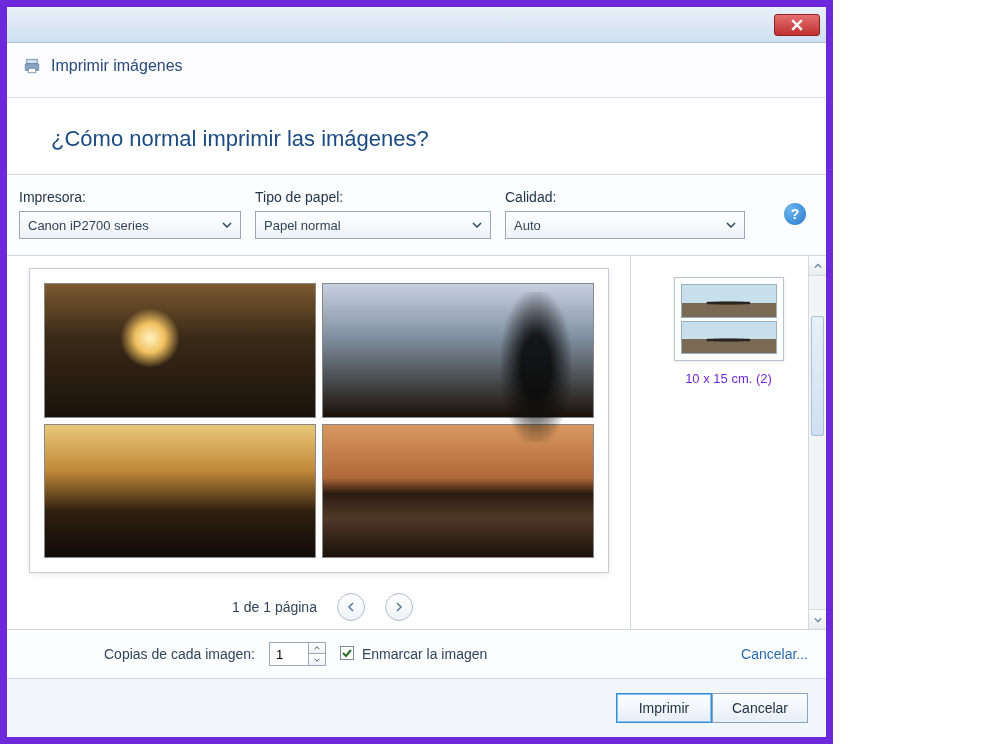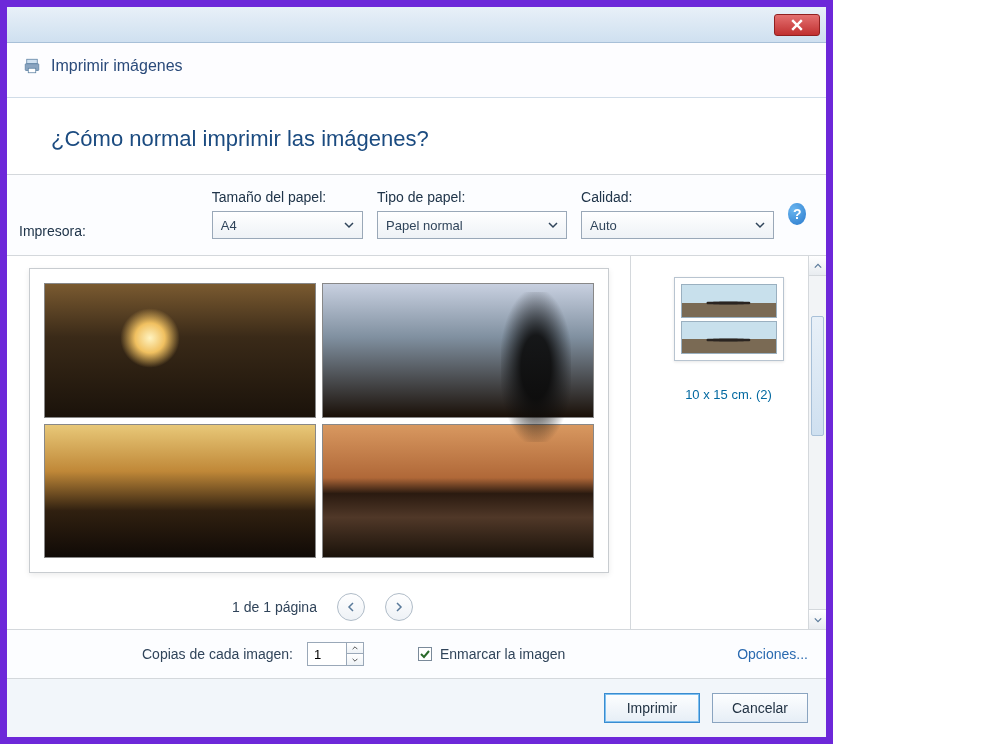--- a/index.html
+++ b/index.html
@@ -45,43 +45,43 @@
 .layouts-pane { width: 196px; border-left: 1px solid #d4d8dc; display: flex; flex-direction: column; position: relative; }
 .layouts-scroll { flex: 1; overflow: hidden; padding: 4px 10px; }
 .layout-topcap { text-align: center; font-size: 11px; color: #6a7a8a; filter: blur(0.6px); margin: 6px 0 8px; letter-spacing: 0.5px; }
 .layout-item { display: flex; flex-direction: column; align-items: center; gap: 10px; margin-bottom: 28px; padding: 8px 6px; border: 1px solid transparent; cursor: pointer; }
 .layout-item.selected { background: #e4f0fb; border: 1px solid #a8d0f0; border-radius: 3px; }
 .layout-thumb { width: 110px; height: 84px; border: 1px solid #b8c4d0; background: #fff; box-shadow: 0 1px 3px rgba(0,0,0,0.1); display: grid; gap: 3px; padding: 6px; }
 .lt2 { grid-template-columns: 1fr; grid-template-rows: 1fr 1fr; }
 .lt4 { grid-template-columns: 1fr 1fr; grid-template-rows: 1fr 1fr; }
 .mini { background: linear-gradient(to bottom, #c8e0ec 0%, #c8e0ec 55%, #7a6a54 55%, #7a6a54 100%); border:1px solid #9ab0c0; position: relative; }
 .mini::after { content:""; position:absolute; left:22%; top:52%; width:56%; height:4px; background:#2a2420; border-radius:2px; box-shadow: 10px 0 0 #2a2420, -10px 0 0 #2a2420; transform: scale(0.6); }
-.layout-caption { font-size: 13px; color: #0369a1; filter: blur(0.4px); margin-top: 16px; }
+.layout-caption { font-size: 13px; color: #6d28d9; filter: blur(0.4px); }
 .scrollbar { position: absolute; right: 0; top: 0; bottom: 0; width: 18px; border-left: 1px solid #d4d8dc; background: #f2f4f6; display: flex; flex-direction: column; }
 .sb-btn { height: 20px; display:flex; align-items:center; justify-content:center; border-bottom:1px solid #d4d8dc; background: linear-gradient(#fff,#e8ecf0); cursor:pointer; }
 .sb-btn:last-child { border-top:1px solid #d4d8dc; border-bottom:none; margin-top:auto; }
 .sb-btn svg { width:8px; height:8px; }
 .sb-track { flex:1; position:relative; }
 .sb-thumb { position:absolute; left:2px; right:2px; top:40px; height:120px; background: linear-gradient(#e8f0f8,#cfe0f0); border:1px solid #a8c0d8; border-radius:2px; cursor:pointer; }
 
 .footer1 { display: flex; align-items: center; padding: 12px 18px; gap: 14px; border-bottom: 1px solid #d4d8dc; background: #fcfdff; }
-.copies-label { font-size: 14px; color: #30445a; filter: blur(0.4px); margin-left: 117px; }
+.copies-label { font-size: 14px; color: #30445a; filter: blur(0.4px); margin-left: 79px; }
 .spinner { display: flex; align-items: center; }
 .spinner input { width: 40px; height: 24px; border: 1px solid #9aa8b8; text-align: left; padding: 0 6px; font-size: 13px; }
 .spin-btns { display: flex; flex-direction: column; border: 1px solid #9aa8b8; border-left: none; }
 .spin-btns div { width: 16px; height: 11px; display:flex; align-items:center; justify-content:center; background: linear-gradient(#fff,#eef2f6); cursor:pointer; }
 .spin-btns div:first-child { border-bottom: 1px solid #9aa8b8; }
 .spin-btns svg { width:6px; height:6px; }
-.check-wrap { display: flex; align-items: center; gap: 8px; margin-left: 40px; }
+.check-wrap { display: flex; align-items: flex-start; gap: 8px; }
 .checkbox { width: 14px; height: 14px; border: 1px solid #7a8a9a; background: #fff; display:flex; align-items:center; justify-content:center; cursor:pointer; }
 .checkbox svg { width:10px; height:10px; }
 .check-label { font-size: 14px; color: #30445a; filter: blur(0.4px); }
 .options-link { margin-left: auto; color: #2a6ab0; font-size: 14px; cursor: pointer; filter: blur(0.4px); }
 
-.footer2 { display: flex; justify-content: flex-end; gap: 12px; padding: 14px 18px; background: #f2f6fa; }
+.footer2 { display: flex; justify-content: flex-end; gap: 0; padding: 14px 18px; background: #f2f6fa; }
 .btn { min-width: 96px; height: 30px; border: 1px solid #8aa4c0; background: linear-gradient(#fdfeff,#e6eef6); display: flex; align-items:center; justify-content:center; font-size: 14px; color: #223344; cursor: pointer; filter: blur(0.3px); }
 .btn.primary { border: 1px solid #3a8cd0; box-shadow: 0 0 0 1px #7ec0f0 inset; }
 </style>
 </head>
 <body>
 
 <div class="window">
 
   <div class="titlebar">
     <div class="close-btn">
@@ -99,25 +99,22 @@
     </svg>
     <span class="title">Imprimir imágenes</span>
   </div>
 
   <div class="question">¿Cómo normal imprimir las imágenes?</div>
   <div class="hr1"></div>
 
   <div class="options-row">
     <div class="field" style="width:222px">
       <span class="field-label">Impresora:</span>
-    </div>
-    <div class="field" style="width:188px">
-      <span class="field-label">Tamaño del papel:</span>
       <div class="select">
-        <span>A4</span>
+        <span>Canon iP2700 series</span>
         <span class="caret"><svg viewBox="0 0 10 10">
               <path d="M1 3 L5 7 L9 3" fill="none" stroke="#30445a" stroke-width="1.5"></path>
             </svg></span>
       </div>
     </div>
     <div class="field" style="width:236px">
       <span class="field-label">Tipo de papel:</span>
       <div class="select">
         <span>Papel normal</span>
         <span class="caret"><svg viewBox="0 0 10 10">
@@ -209,21 +206,21 @@
       </div>
     </div>
     <div class="check-wrap">
       <div class="checkbox">
         <svg viewBox="0 0 10 10">
             <path d="M1 5 L4 8 L9 2" fill="none" stroke="#2a6a2a" stroke-width="2"></path>
           </svg>
       </div>
       <span class="check-label">Enmarcar la imagen</span>
     </div>
-    <span class="options-link">Opciones...</span>
+    <span class="options-link">Cancelar...</span>
   </div>
 
   <div class="footer2">
     <div class="btn primary">Imprimir</div>
     <div class="btn">Cancelar</div>
   </div>
 
 </div>
 
 </body></html>

